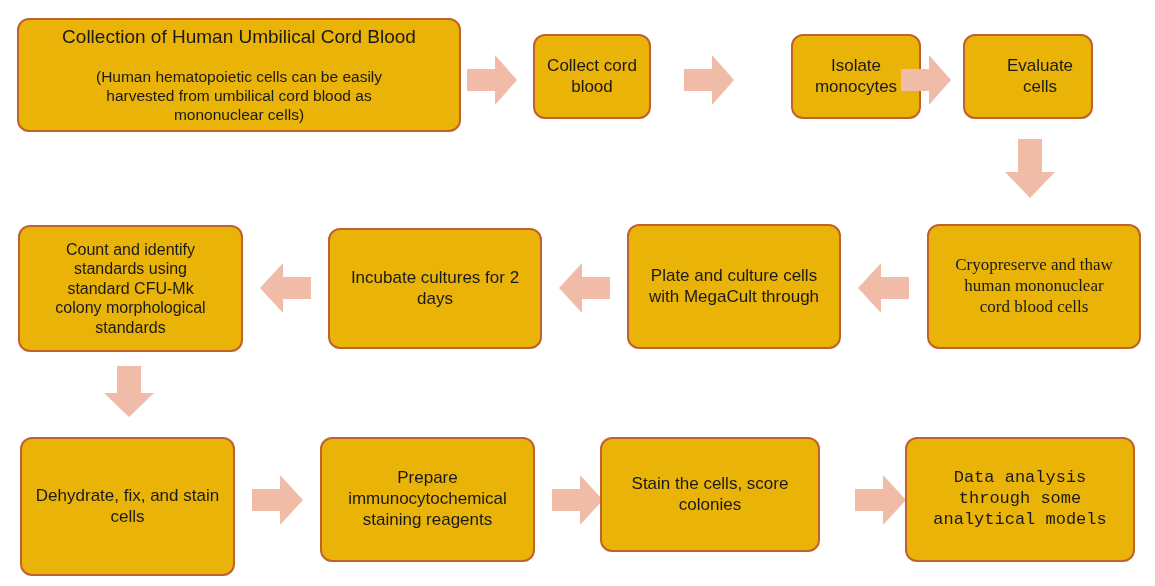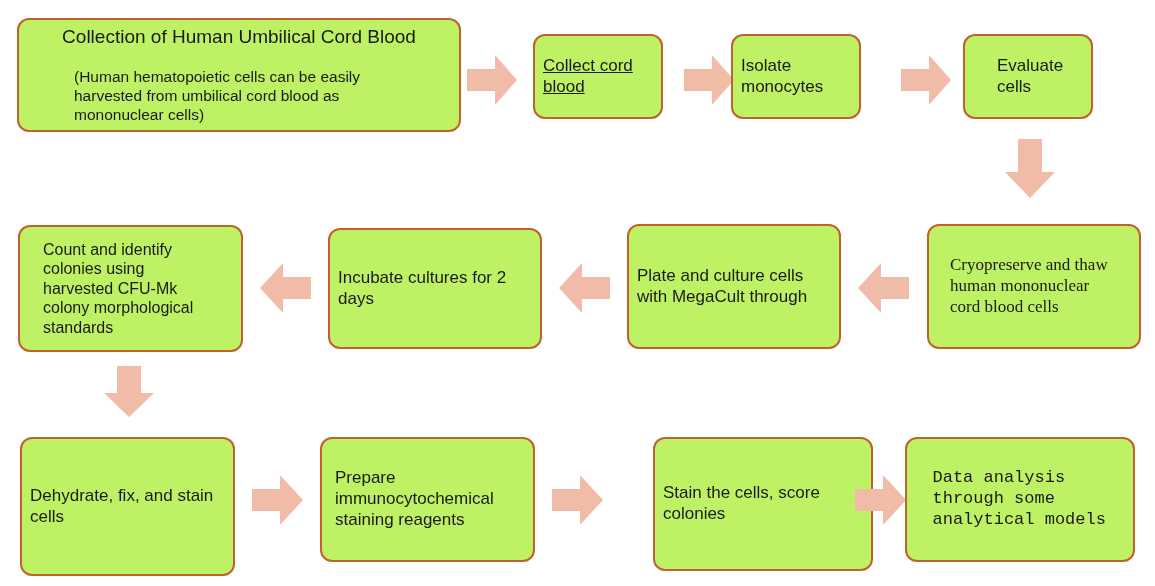--- a/index.html
+++ b/index.html
@@ -15,25 +15,26 @@
     width: 1155px;
     height: 586px;
     background: #ffffff;
     overflow: hidden;
   }
   .node {
     position: absolute;
     box-sizing: border-box;
     border: 2px solid #C0622C;
     border-radius: 12px;
-    background: #bef264;
+    background: #eab308;
     display: flex;
     flex-direction: column;
     align-items: center;
     justify-content: center;
+    text-align: center;
     color: #1a1a1a;
     line-height: 1.22;
     padding: 4px 8px;
   }
   .node .line-main {
     font-size: 19px;
     white-space: nowrap;
   }
   .node .line-sub {
     font-size: 15.5px;
@@ -63,52 +64,52 @@
     <div class="line-main">Collection of Human Umbilical Cord Blood</div>
     <div class="line-sub" style="max-width:330px;">(Human hematopoietic cells can be easily harvested from umbilical cord blood as mononuclear cells)</div>
   </div>
 
   <div class="arrow" style="left:467px; top:54px; width:50px; height:52px;">
     <svg viewBox="0 0 50 52" preserveAspectRatio="none">
       <polygon points="0,15 28,15 28,1 50,26 28,51 28,37 0,37" fill="#F0BCA8"></polygon>
     </svg>
   </div>
 
-  <div class="node" style="left:533px; top:34px; width:130px; height:85px;text-decoration:underline;">
+  <div class="node" style="left:533px; top:34px; width:118px; height:85px;">
     <div class="body">Collect cord blood</div>
   </div>
 
   <div class="arrow" style="left:684px; top:54px; width:50px; height:52px;">
     <svg viewBox="0 0 50 52" preserveAspectRatio="none">
       <polygon points="0,15 28,15 28,1 50,26 28,51 28,37 0,37" fill="#F0BCA8"></polygon>
     </svg>
   </div>
 
-  <div class="node" style="left:731px; top:34px; width:130px; height:85px;">
+  <div class="node" style="left:791px; top:34px; width:130px; height:85px;">
     <div class="body">Isolate monocytes</div>
   </div>
 
   <div class="arrow" style="left:901px; top:54px; width:50px; height:52px;">
     <svg viewBox="0 0 50 52" preserveAspectRatio="none">
       <polygon points="0,15 28,15 28,1 50,26 28,51 28,37 0,37" fill="#F0BCA8"></polygon>
     </svg>
   </div>
 
   <div class="node" style="left:963px; top:34px; width:130px; height:85px;padding-left:32px;">
     <div class="body">Evaluate cells</div>
   </div>
 
   <div class="arrow" style="left:1004px; top:139px; width:52px; height:60px;">
     <svg viewBox="0 0 52 60" preserveAspectRatio="none">
       <polygon points="14,0 38,0 38,33 51,33 26,59 1,33 14,33" fill="#F0BCA8"></polygon>
     </svg>
   </div>
 
   <div class="node" style="left:18px; top:225px; width:225px; height:127px;">
-    <div class="body-sm" style="max-width:175px;">Count and identify colonies using harvested CFU-Mk colony morphological standards</div>
+    <div class="body-sm" style="max-width:175px;">Count and identify standards using standard CFU-Mk colony morphological standards</div>
   </div>
 
   <div class="arrow" style="left:259px; top:262px; width:52px; height:52px;">
     <svg viewBox="0 0 52 52" preserveAspectRatio="none">
       <polygon points="52,15 24,15 24,1 1,26 24,51 24,37 52,37" fill="#F0BCA8"></polygon>
     </svg>
   </div>
 
   <div class="node" style="left:328px; top:228px; width:214px; height:121px;">
     <div class="body">Incubate cultures for 2 days</div>
@@ -153,21 +154,21 @@
   <div class="node" style="left:320px; top:437px; width:215px; height:125px;">
     <div class="body" style="max-width:185px;">Prepare immunocytochemical staining reagents</div>
   </div>
 
   <div class="arrow" style="left:552px; top:474px; width:52px; height:52px;">
     <svg viewBox="0 0 52 52" preserveAspectRatio="none">
       <polygon points="0,15 28,15 28,1 51,26 28,51 28,37 0,37" fill="#F0BCA8"></polygon>
     </svg>
   </div>
 
-  <div class="node" style="left:653px; top:437px; width:220px; height:134px;">
+  <div class="node" style="left:600px; top:437px; width:220px; height:115px;">
     <div class="body">Stain the cells, score colonies</div>
   </div>
 
   <div class="arrow" style="left:855px; top:474px; width:52px; height:52px;">
     <svg viewBox="0 0 52 52" preserveAspectRatio="none">
       <polygon points="0,15 28,15 28,1 51,26 28,51 28,37 0,37" fill="#F0BCA8"></polygon>
     </svg>
   </div>
 
   <div class="node" style="left:905px; top:437px; width:230px; height:125px;">

